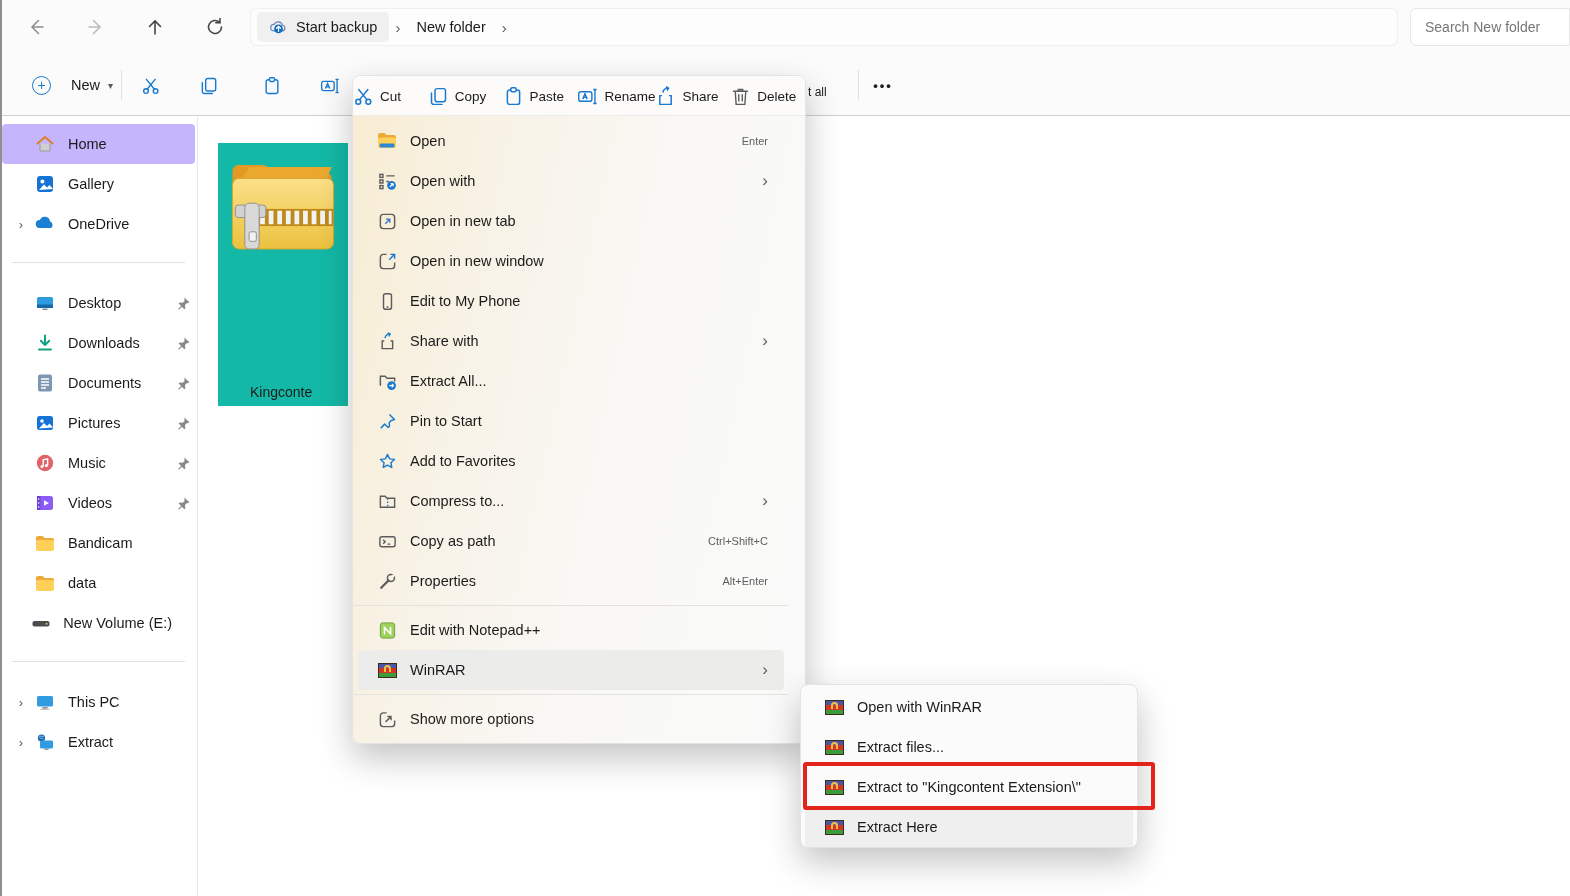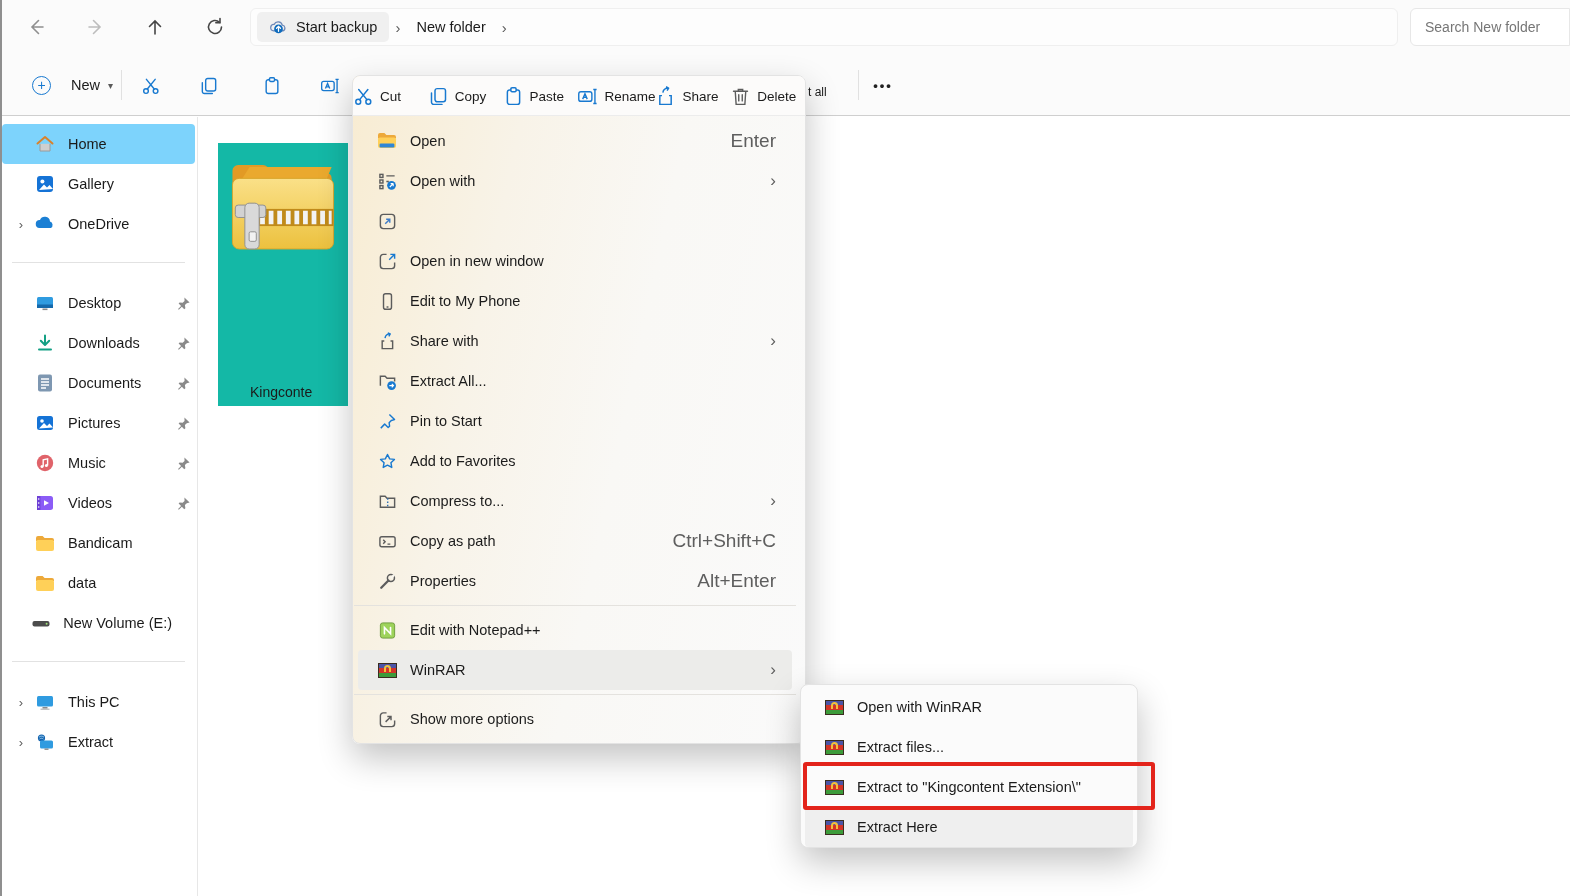--- a/index.html
+++ b/index.html
@@ -35,47 +35,47 @@
   .tb-ic { position:absolute; top:17px; width:36px; height:30px; display:flex; align-items:center;
     justify-content:center; cursor:pointer; border-radius:5px; }
   .tb-frag { position:absolute; top:23px; font-size:12px;margin-top:8px; }
   .tb-more { position:absolute; top:17px; width:34px; height:28px; display:flex; align-items:center;
     justify-content:center; letter-spacing:2px; font-size:13px; color:#222; cursor:pointer; }
 
   
   .sidebar { position:absolute; left:0; top:117px; width:198px; bottom:0; background:#fff;
     border-right:1px solid #e7e7e7; padding-top:7px; }
   .side-row { position:relative; height:40px; display:flex; align-items:center; cursor:pointer; padding-left:8px; }
-  .side-row.sel { background:#7dd3fc; border-radius:4px; margin:0 2px; padding-left:6px; }
+  .side-row.sel { background:#c4b5fd; border-radius:4px; margin:0 2px; padding-left:6px; }
   .side-chev { width:26px; text-align:center; color:#5f5f5f; font-size:13px; }
   .side-ico { width:22px; height:22px; margin-right:12px; display:flex; align-items:center; justify-content:center; }
   .side-lbl { font-size:14.5px; flex:1; white-space:nowrap; }
   .side-pin { width:28px; display:flex; justify-content:center; }
   .side-div { height:1px; background:#e2e2e2; margin:18px 12px 20px 12px; }
 
   
   .main { position:absolute; left:199px; top:117px; right:0; bottom:0; background:#fff; }
   .file-tile { position:absolute; left:19px; top:26px; width:130px; height:263px; background:#14b8a6; cursor:pointer; }
   .file-icon { position:absolute; left:3px; top:12px; }
   .file-label { position:absolute; left:32px; bottom:6px; font-size:14px; white-space:nowrap; }
 
   
   .ctx { position:absolute; left:352px; top:75px; width:454px; border-radius:8px;
     border:1px solid #e3e3e3; box-shadow:0 14px 34px rgba(0,0,0,.24);
     background:linear-gradient(102deg,#f8ecd2 0%,#f8f3e8 30%,#f9f8f5 58%,#fafafa 100%); z-index:40; overflow:hidden; }
   .ctx-qa { display:flex; background:#fcfbfa; border-bottom:1px solid #ececec; padding:10px 0 8px 0; }
   .qa-item { flex:1; display:flex; flex-direction:row; align-items:center; gap:6px; cursor:pointer; }
   .qa-item .qa-lbl { font-size:13.5px; }
-  .ctx-list { padding:5px 8px 4px 0; }
+  .ctx-list { padding:5px 16px 4px 0; }
   .mi { height:40px; margin:0 5px; padding:0 16px 0 16px; display:flex; align-items:center; gap:10px;
     border-radius:4px; cursor:pointer; }
   .mi.hl { background:#ececea; }
   .mi .ic { width:26px; height:20px; display:flex; align-items:center; justify-content:center; }
   .mi .lbl { flex:1; font-size:14.5px; white-space:nowrap; }
-  .mi .sc { font-size:19px; color:#5e5e5e; }
+  .mi .sc { font-size:11px; color:#5e5e5e; }
   .mi .chev::after { content:"›"; font-size:17px; color:#5f5f5f; }
   .ctx-sep { height:1px; background:#e4e2de; margin:4px 1px; }
 
   
   .sub { position:absolute; left:800px; top:684px; width:338px; height:164px; border-radius:8px;
     border:1px solid #e3e3e3; background:#fbfbfb; box-shadow:0 14px 34px rgba(0,0,0,.24); z-index:50; padding:2px 0; }
   .sub .mi { height:40px; margin:0 4px; }
   .sub .mi.hov { background:#efefef; }
 
   
@@ -489,20 +489,21 @@
         <span class="chev"></span>
       </div>
 
       <div class="mi">
         <span class="ic">
           <svg width="19" height="19" viewBox="0 0 20 20" fill="none" stroke="#5c5c5c" stroke-width="1.5">
               <rect x="2.5" y="2.5" width="15" height="15" rx="3.2"></rect>
               <path d="M7.6 12.4 12.2 7.8M8.6 7.6h3.8v3.8" stroke="#3d7cc9"></path>
             </svg>
         </span>
+        <span class="lbl">Open in new tab</span>
       </div>
 
       <div class="mi">
         <span class="ic">
           <svg width="19" height="19" viewBox="0 0 20 20" fill="none" stroke="#5c5c5c" stroke-width="1.5">
               <path d="M9 2.5H5.5a3 3 0 0 0-3 3v9a3 3 0 0 0 3 3h9a3 3 0 0 0 3-3V11"></path>
               <path d="M11.8 8.2 17.3 2.7M13 2.5h4.5V7" stroke="#1879d0"></path>
             </svg>
         </span>
         <span class="lbl">Open in new window</span>

